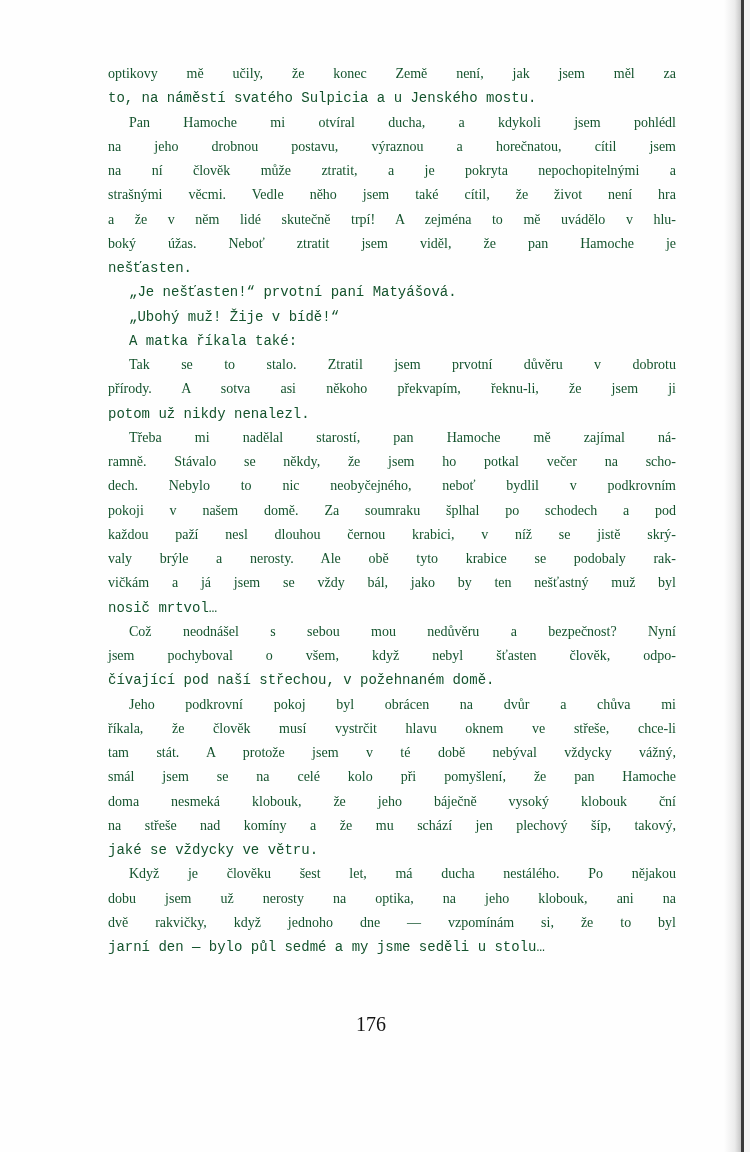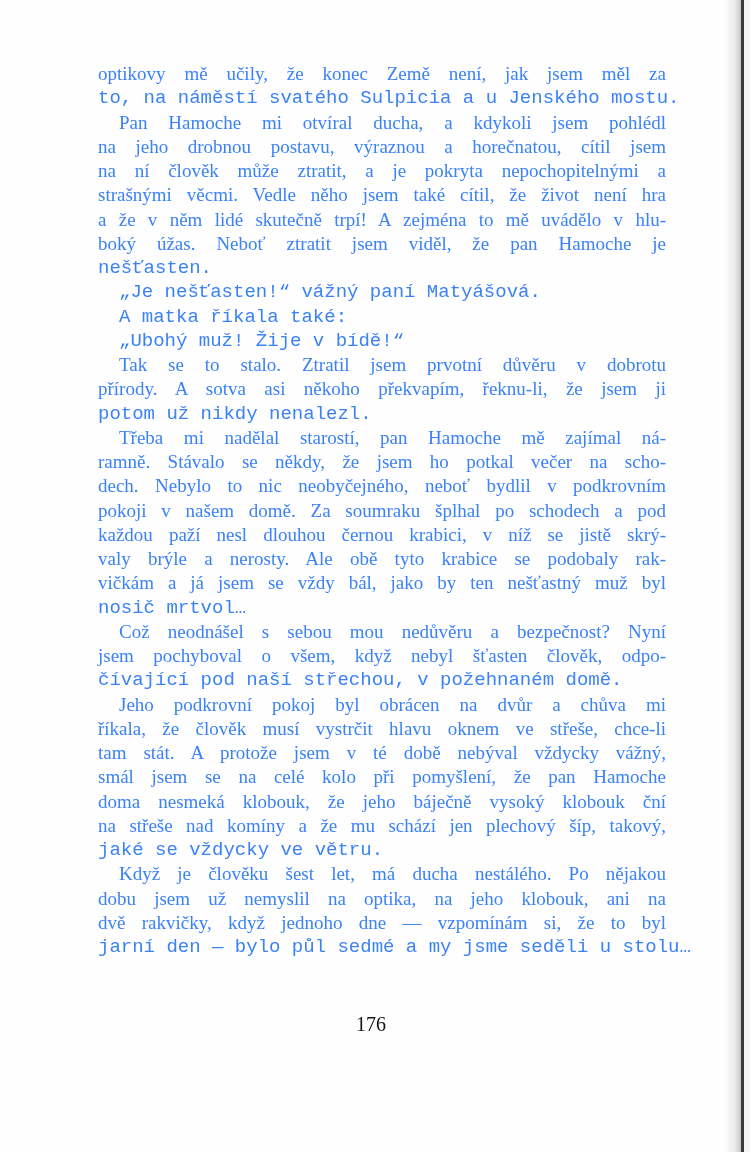--- a/index.html
+++ b/index.html
@@ -39,27 +39,27 @@
     .binding-outer {
       position: absolute;
       top: 0;
       right: 0;
       width: 6px;
       height: 1152px;
       background: #f4f4f4;
     }
     .text-block {
       position: absolute;
-      left: 98px;
+      left: 108px;
       top: 62px;
       width: 568px;
       font-family: "Liberation Serif", "DejaVu Serif", serif;
-      font-size: 19px;
+      font-size: 14px;
       line-height: 24.25px;
-      color: #3b82f6;
+      color: #14532d;
     }
     .line {
       display: block;
       white-space: nowrap;
       text-align-last: justify;
       text-align: justify;
       height: 24.25px;
     }
     .line.last {
       text-align-last: left;
@@ -98,27 +98,27 @@
       <div>
         <span class="line indent">Pan Hamoche mi otvíral ducha, a kdykoli jsem pohlédl</span>
         <span class="line">na jeho drobnou postavu, výraznou a horečnatou, cítil jsem</span>
         <span class="line">na ní člověk může ztratit, a je pokryta nepochopitelnými a</span>
         <span class="line">strašnými věcmi. Vedle něho jsem také cítil, že život není hra</span>
         <span class="line">a že v něm lidé skutečně trpí! A zejména to mě uvádělo v hlu-</span>
         <span class="line">boký úžas. Neboť ztratit jsem viděl, že pan Hamoche je</span>
         <span class="line last">nešťasten.</span>
       </div>
       <div>
-        <span class="line indent last">„Je nešťasten!“ vážný paní Matyášová.</span>
+        <span class="line indent last">„Je nešťasten!“ prvotní paní Matyášová.</span>
+      </div>
+      <div>
+        <span class="line indent last">„Ubohý muž! Žije v bídě!“</span>
       </div>
       <div>
         <span class="line indent last">A matka říkala také:</span>
-      </div>
-      <div>
-        <span class="line indent last">„Ubohý muž! Žije v bídě!“</span>
       </div>
       <div>
         <span class="line indent">Tak se to stalo. Ztratil jsem prvotní důvěru v dobrotu</span>
         <span class="line">přírody. A sotva asi někoho překvapím, řeknu-li, že jsem ji</span>
         <span class="line last">potom už nikdy nenalezl.</span>
       </div>
       <div>
         <span class="line indent">Třeba mi nadělal starostí, pan Hamoche mě zajímal ná-</span>
         <span class="line">ramně. Stávalo se někdy, že jsem ho potkal večer na scho-</span>
         <span class="line">dech. Nebylo to nic neobyčejného, neboť bydlil v podkrovním</span>
@@ -137,20 +137,20 @@
         <span class="line indent">Jeho podkrovní pokoj byl obrácen na dvůr a chůva mi</span>
         <span class="line">říkala, že člověk musí vystrčit hlavu oknem ve střeše, chce-li</span>
         <span class="line">tam stát. A protože jsem v té době nebýval vždycky vážný,</span>
         <span class="line">smál jsem se na celé kolo při pomyšlení, že pan Hamoche</span>
         <span class="line">doma nesmeká klobouk, že jeho báječně vysoký klobouk ční</span>
         <span class="line">na střeše nad komíny a že mu schází jen plechový šíp, takový,</span>
         <span class="line last">jaké se vždycky ve větru.</span>
       </div>
       <div>
         <span class="line indent">Když je člověku šest let, má ducha nestálého. Po nějakou</span>
-        <span class="line">dobu jsem už nemyslil na optika, na jeho klobouk, ani na</span>
+        <span class="line">dobu jsem už nerosty na optika, na jeho klobouk, ani na</span>
         <span class="line">dvě rakvičky, když jednoho dne — vzpomínám si, že to byl</span>
         <span class="line last">jarní den — bylo půl sedmé a my jsme seděli u stolu…</span>
       </div>
     </div>
 
   <div class="page-number">176</div>
 </div>
 
 </body></html>

